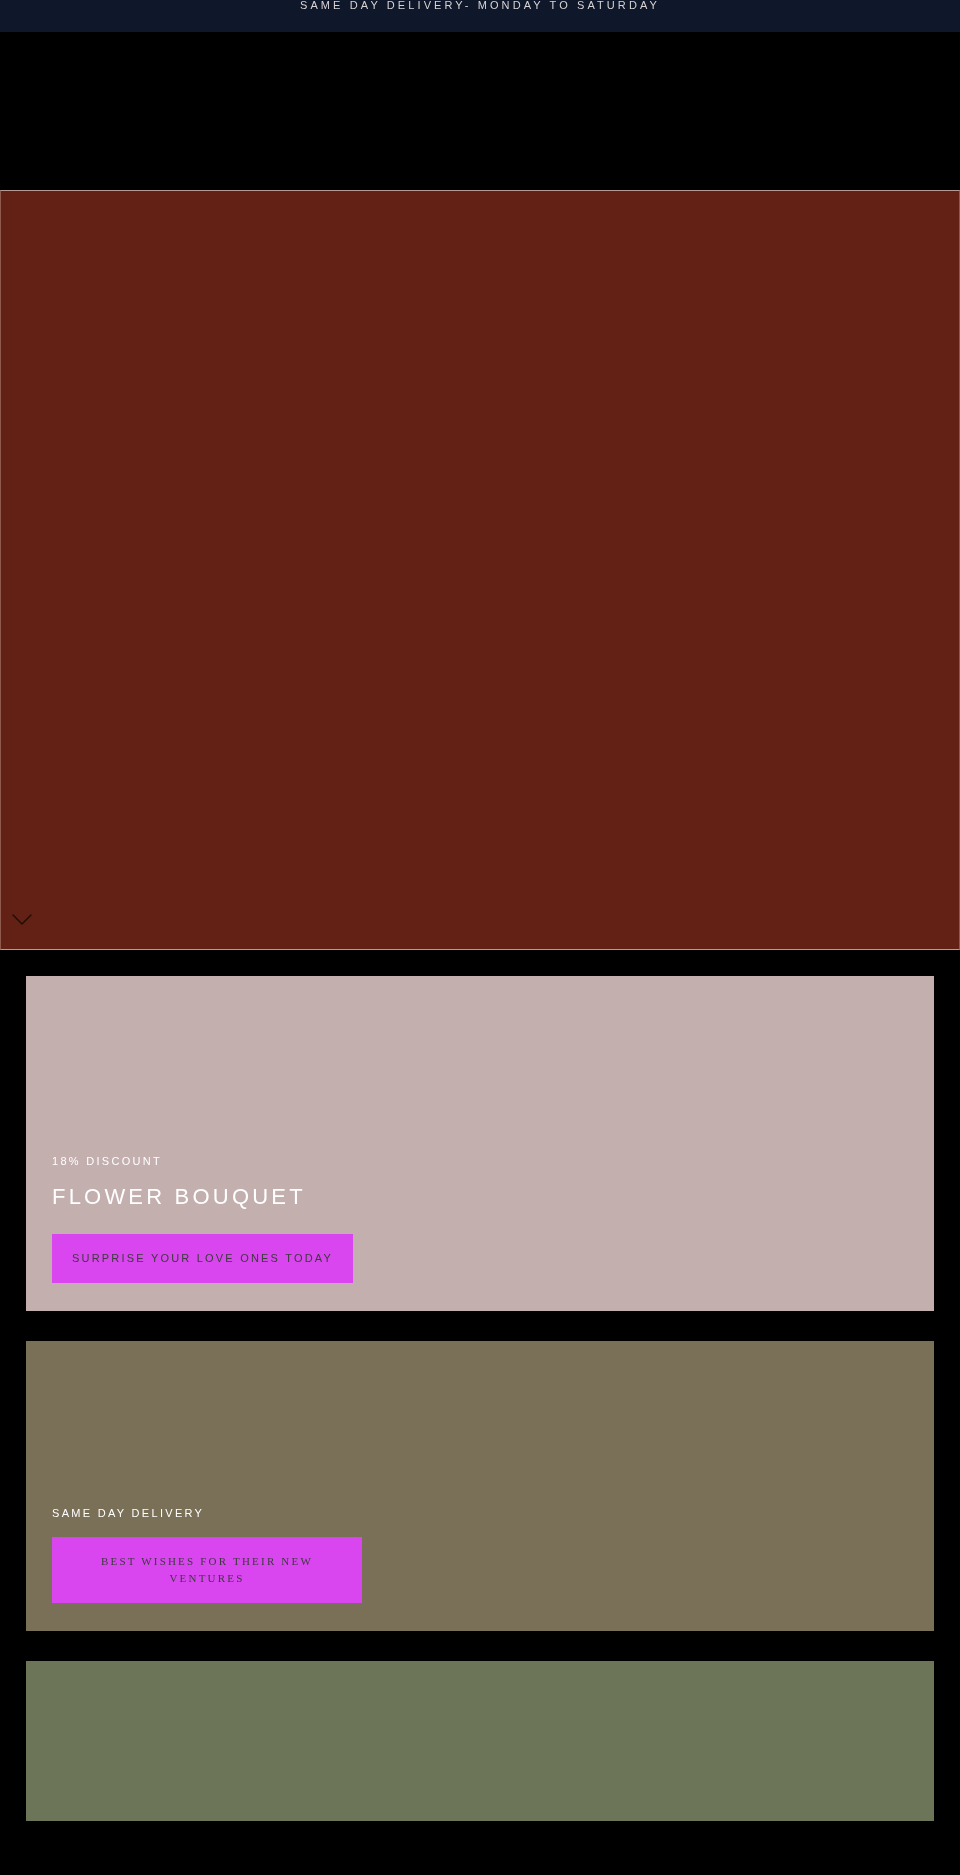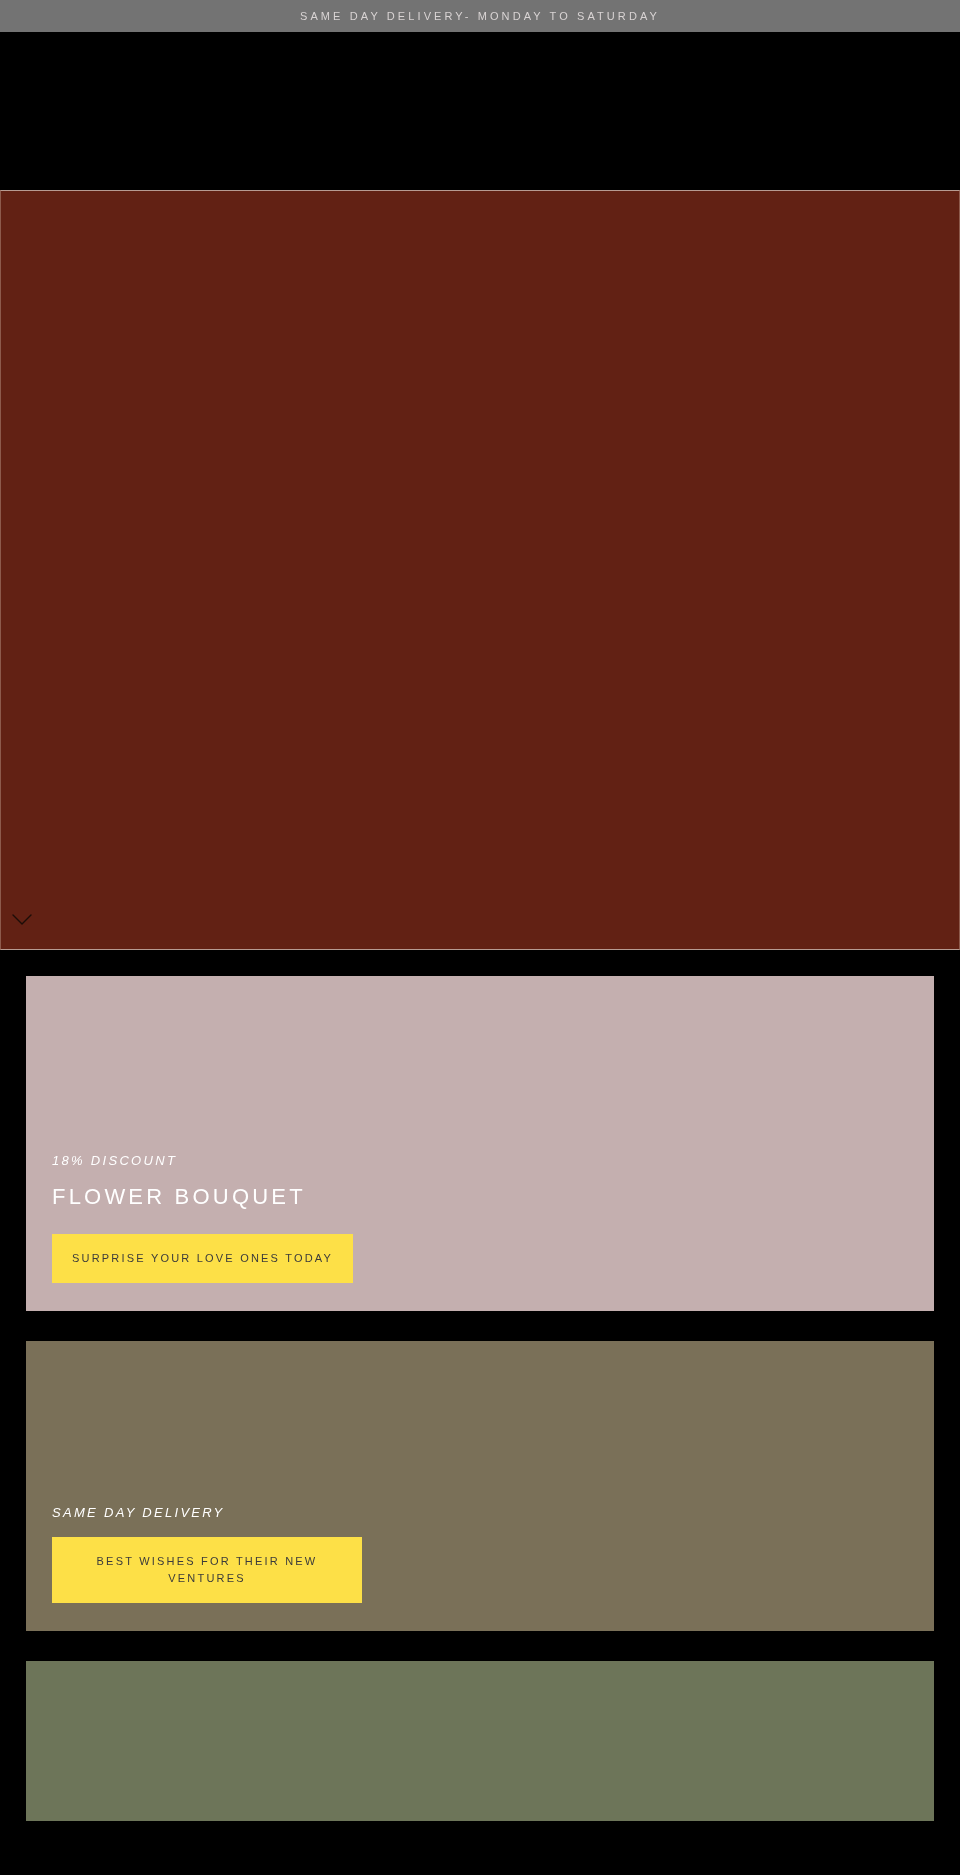--- a/index.html
+++ b/index.html
@@ -15,23 +15,23 @@
   body {
     width: 960px;
     min-height: 1875px;
     overflow-x: hidden;
   }
 
   
   .announcement-bar {
     width: 960px;
     height: 32px;
-    background: #737373;
+    background: #0f172a;
     display: flex;
-    align-items: center;
+    align-items: flex-start;
     justify-content: center;
   }
 
   .announcement-text {
     color: #d9d4d4;
     font-size: 11px;
     letter-spacing: 3.1px;
     font-weight: 400;
     text-transform: uppercase;
     white-space: nowrap;
@@ -97,58 +97,57 @@
     padding: 0 26px 28px 26px;
     overflow: hidden;
   }
 
   .promo-card--pink   { background: #c4afaf; height: 335px; }
   .promo-card--olive  { background: #7a7058; height: 290px; }
   .promo-card--green  { background: #6d7559; height: 160px; }
 
   .promo-eyebrow {
     color: #ffffff;
-    font-size: 13px;
+    font-size: 11px;
     letter-spacing: 2.3px;
     text-transform: uppercase;
     line-height: 1;
     margin-bottom: 18px;
     white-space: nowrap;
-    font-style: italic;
   }
 
   .promo-title {
     color: #ffffff;
     font-size: 22px;
     font-weight: 400;
     letter-spacing: 3.2px;
     text-transform: uppercase;
     line-height: 1.1;
     margin-bottom: 25px;
     white-space: nowrap;
   }
 
   .promo-button {
-    background: #fde047;
+    background: #d946ef;
     border: none;
     color: #3b3b3b;
     font-family: "Liberation Sans", sans-serif;
     font-size: 11px;
     letter-spacing: 2.2px;
     text-transform: uppercase;
     line-height: 1.55;
     text-align: center;
     padding: 16px 20px;
     cursor: pointer;
     align-self: flex-start;
     max-width: 330px;
     display: block;
   }
 
-  .promo-card--olive .promo-button { max-width: 310px; }
+  .promo-card--olive .promo-button { max-width: 310px; font-family: Liberation Serif, serif; }
 
   .spacer-black { width: 960px; background: #000000; height: 18px; }
 </style>
 </head>
 <body>
 
 <div class="announcement-bar">
   <span class="announcement-text">SAME DAY DELIVERY- MONDAY TO SATURDAY</span>
 </div>
 

